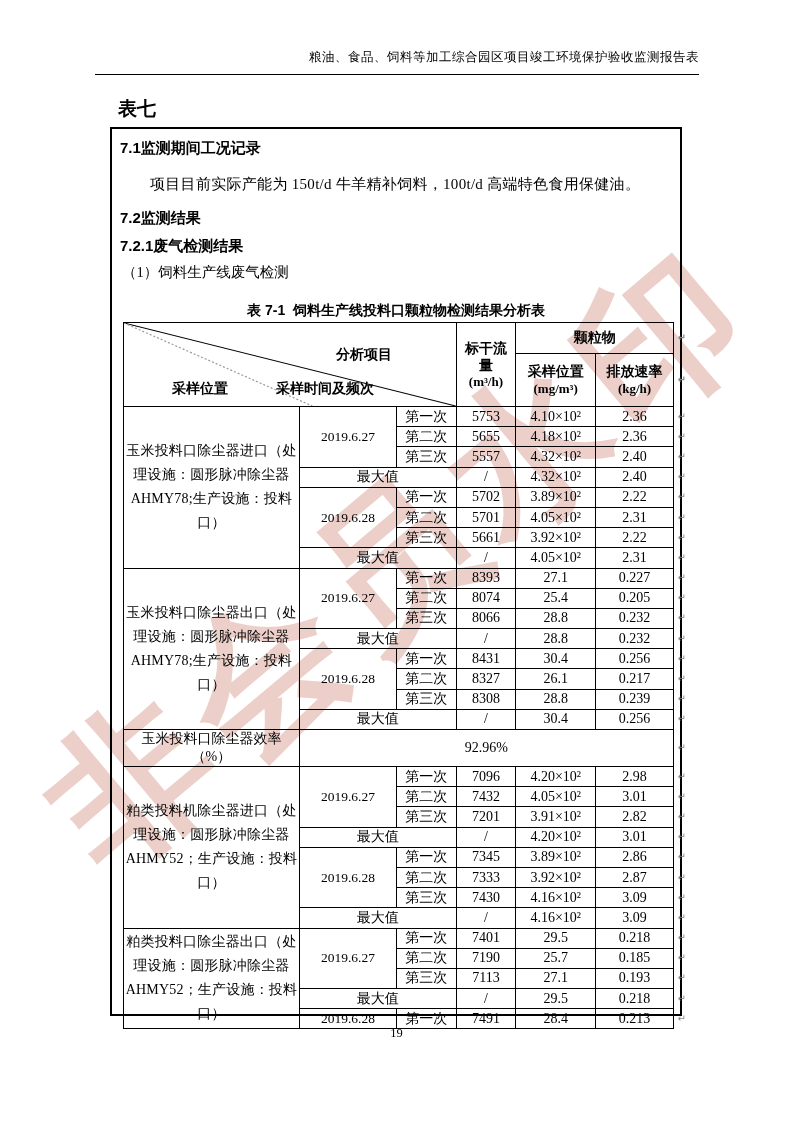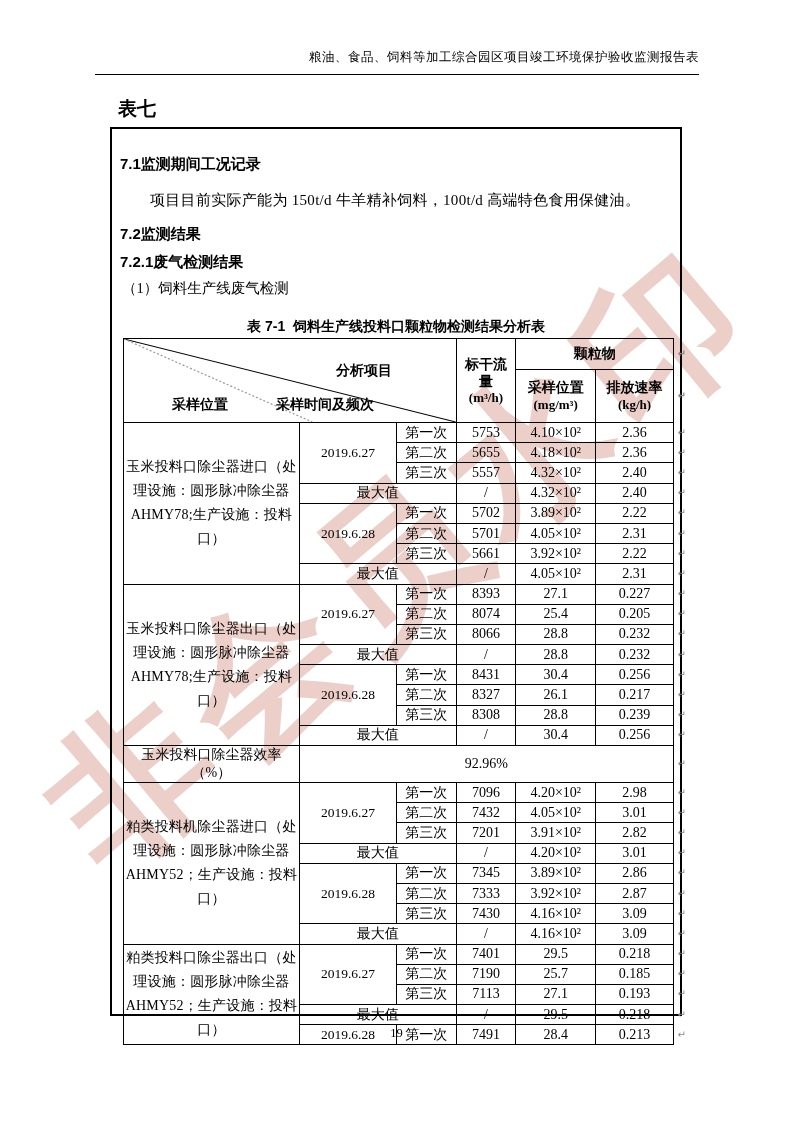--- a/index.html
+++ b/index.html
@@ -30,21 +30,21 @@
     border-top:1.5px solid #000;
   }
 
   .section-label {
     position:absolute; top:96px; left:118px;
     font-family:"Liberation Sans", sans-serif; font-weight:bold; font-size:19px;
   }
 
   .section-box {
     position:absolute; top:127px; left:110px; width:572px; height:889px;
-    border:2px solid #000; padding:22px 8px 0 8px;
+    border:2px solid #000; padding:6px 8px 0 8px;
   }
 
   .h-bold {
     font-family:"Liberation Sans", sans-serif; font-weight:bold;
     font-size:15px; line-height:22px;
   }
   .h71 { margin-top:2px; }
   .body-par {
     font-size:15px; line-height:22px; margin-top:14px; text-indent:30px;
     letter-spacing:0.3px;

